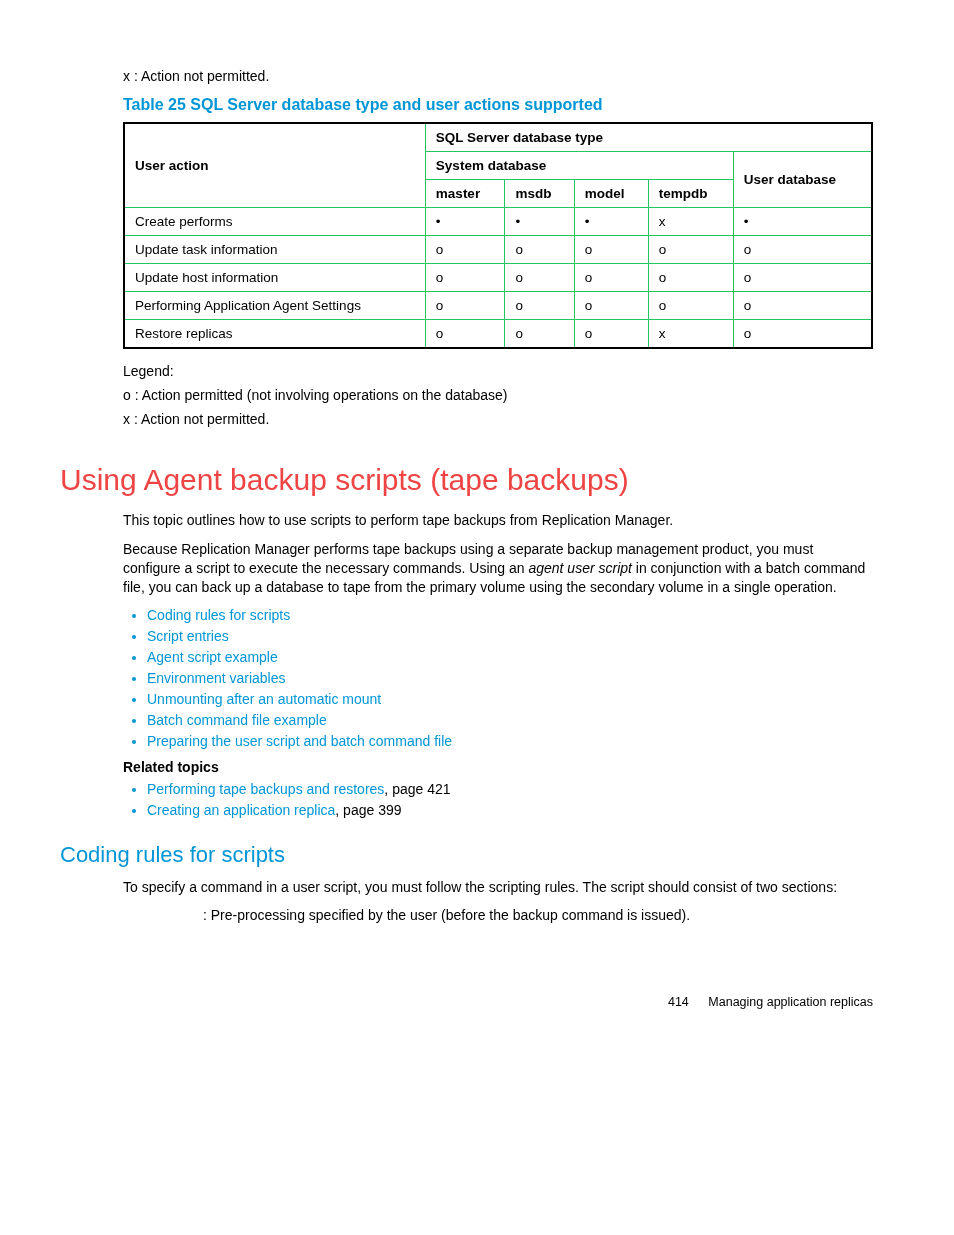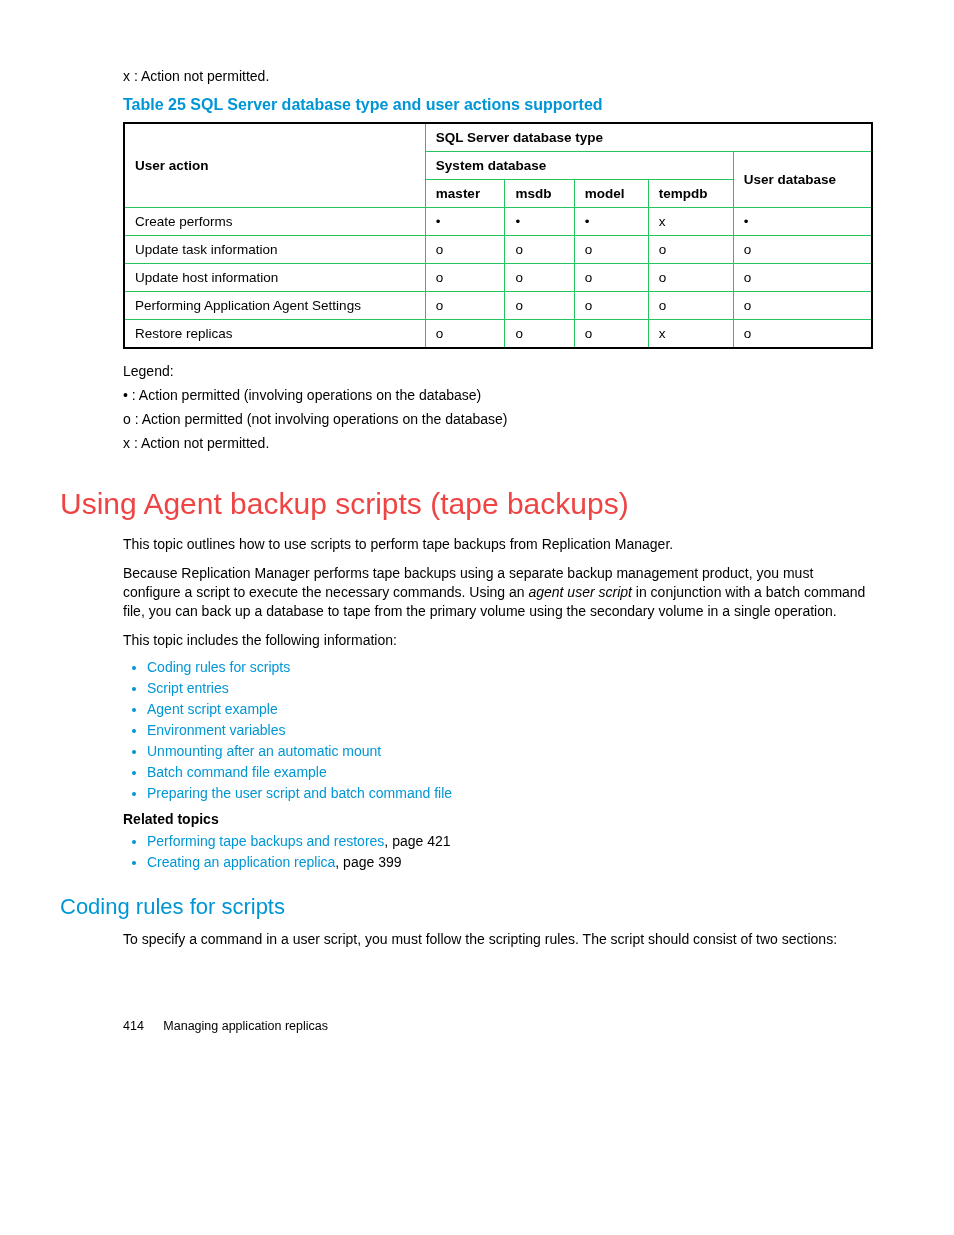--- a/index.html
+++ b/index.html
@@ -58,20 +58,21 @@
   .italic { font-style: italic; }
   ul.links { margin: 6px 0 10px 0; padding-left: 24px; }
   ul.links li { margin: 5px 0; color: #0096D6; }
   ul.links li::marker { color: #0096D6; }
   .link { color: #0096D6; }
   .black { color: #000; }
   .bold { font-weight: bold; }
   .footer {
     margin-top: 70px;
     font-size: 12.5px;
+    text-align: right;
   }
   .footer .pnum { display:inline-block; margin-right: 16px; }
   .pre-entry { margin-left: 80px; }
 </style>
 </head>
 <body>
 
 <div class="page">
 
   <div class="indent">
@@ -131,33 +132,31 @@
         <td class="sym outer-bottom">o</td>
         <td class="sym outer-bottom">o</td>
         <td class="sym outer-bottom">o</td>
         <td class="sym outer-bottom">x</td>
         <td class="sym outer-bottom outer-right">o</td>
       </tr>
     </tbody>
       </table>
 
     <div class="text-line">Legend:</div>
-    <div class="text-line">• : Action permitted (involving operations on the database)</div>
     <div class="text-line">o : Action permitted (not involving operations on the database)</div>
     <div class="text-line">x : Action not permitted.</div>
   </div>
 
   <h1 class="section">Using Agent backup scripts (tape backups)</h1>
 
   <div class="indent">
     <div class="para">This topic outlines how to use scripts to perform tape backups from Replication Manager.</div>
     <div class="para">
       <span>Because Replication Manager performs tape backups using a separate backup management product, you must configure a script to execute the necessary commands. Using an </span><span class="italic">agent user script</span><span> in conjunction with a batch command file, you can back up a database to tape from the primary volume using the secondary volume in a single operation.</span>
     </div>
-    <div class="para">This topic includes the following information:</div>
 
     <ul class="links">
       <li><span class="link">Coding rules for scripts</span></li>
       <li><span class="link">Script entries</span></li>
       <li><span class="link">Agent script example</span></li>
       <li><span class="link">Environment variables</span></li>
       <li><span class="link">Unmounting after an automatic mount</span></li>
       <li><span class="link">Batch command file example</span></li>
       <li><span class="link">Preparing the user script and batch command file</span></li>
     </ul>
@@ -165,20 +164,21 @@
     <div class="bold">Related topics</div>
     <ul class="links">
       <li><span class="link">Performing tape backups and restores</span><span class="black">, page 421</span></li>
       <li><span class="link">Creating an application replica</span><span class="black">, page 399</span></li>
     </ul>
   </div>
 
   <h2 class="subsection">Coding rules for scripts</h2>
   <div class="indent">
     <div class="para">To specify a command in a user script, you must follow the scripting rules. The script should consist of two sections:</div>
+    <div class="para pre-entry">: Pre-processing specified by the user (before the backup command is issued).</div>
   </div>
 
   <div class="footer indent">
     <span class="pnum">414</span>
     <span>Managing application replicas</span>
   </div>
 
 </div>
 
 </body></html>

